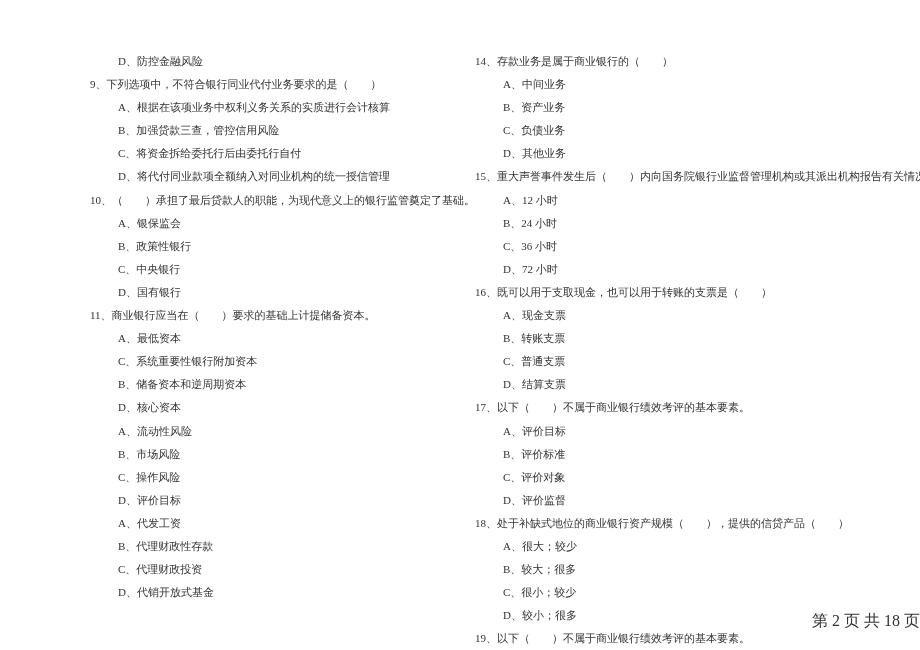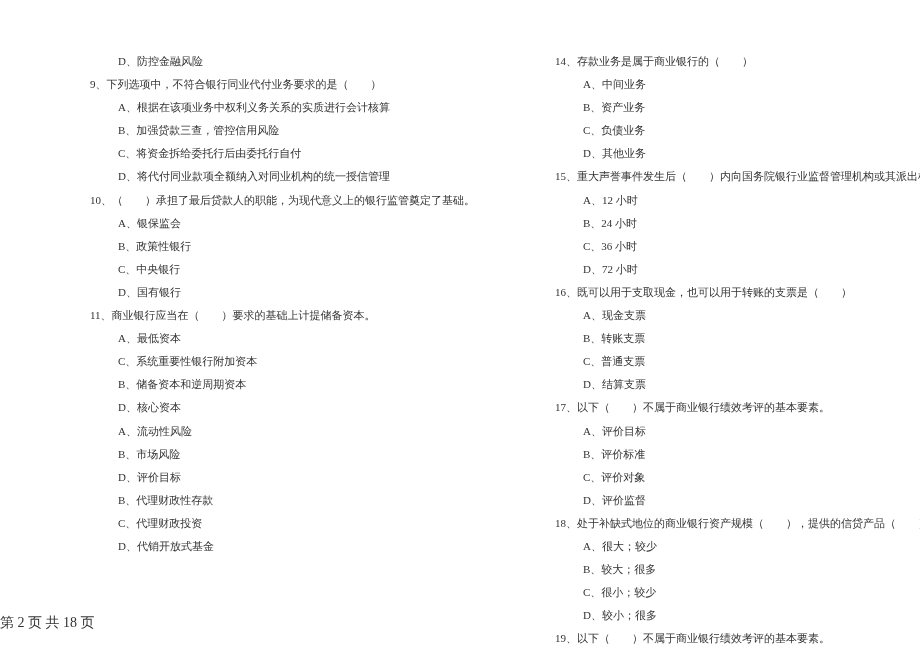--- a/index.html
+++ b/index.html
@@ -9,38 +9,37 @@
       background: #fff;
       font-family: "SimSun", "宋体", serif;
       font-size: 11px;
       color: #333;
       position: relative;
       overflow: hidden;
     }
     .page {
       display: flex;
       padding: 50px 60px 0 90px;
-      gap: 80px;
     }
     .col {
       flex: 1;
       line-height: 2.1;
     }
     .line {
       white-space: nowrap;
     }
     .indent-1 { padding-left: 0px; }
     .indent-2 { padding-left: 28px; }
     .footer {
       position: absolute;
       bottom: 18px;
       left: 0;
       width: 100%;
-      text-align: left;
-      font-size: 14px;
+      text-align: right;
+      font-size: 16px;
       color: #333;
     }
   </style>
 </head>
 <body>
 
 <div class="page">
   <div class="col">
     <div class="line indent-2">D、防控金融风险</div>
     <div class="line indent-1">9、下列选项中，不符合银行同业代付业务要求的是（　　）</div>
@@ -53,21 +52,23 @@
     <div class="line indent-2">B、政策性银行</div>
     <div class="line indent-2">C、中央银行</div>
     <div class="line indent-2">D、国有银行</div>
     <div class="line indent-1">11、商业银行应当在（　　）要求的基础上计提储备资本。</div>
     <div class="line indent-2">A、最低资本</div>
     <div class="line indent-2">C、系统重要性银行附加资本</div>
     <div class="line indent-2">B、储备资本和逆周期资本</div>
     <div class="line indent-2">D、核心资本</div>
     <div class="line indent-2">A、流动性风险</div>
     <div class="line indent-2">B、市场风险</div>
+    <div class="line indent-2">C、操作风险</div>
     <div class="line indent-2">D、评价目标</div>
+    <div class="line indent-2">A、代发工资</div>
     <div class="line indent-2">B、代理财政性存款</div>
     <div class="line indent-2">C、代理财政投资</div>
     <div class="line indent-2">D、代销开放式基金</div>
   </div>
 
   <div class="col">
     <div class="line indent-1">14、存款业务是属于商业银行的（　　）</div>
     <div class="line indent-2">A、中间业务</div>
     <div class="line indent-2">B、资产业务</div>
     <div class="line indent-2">C、负债业务</div>

